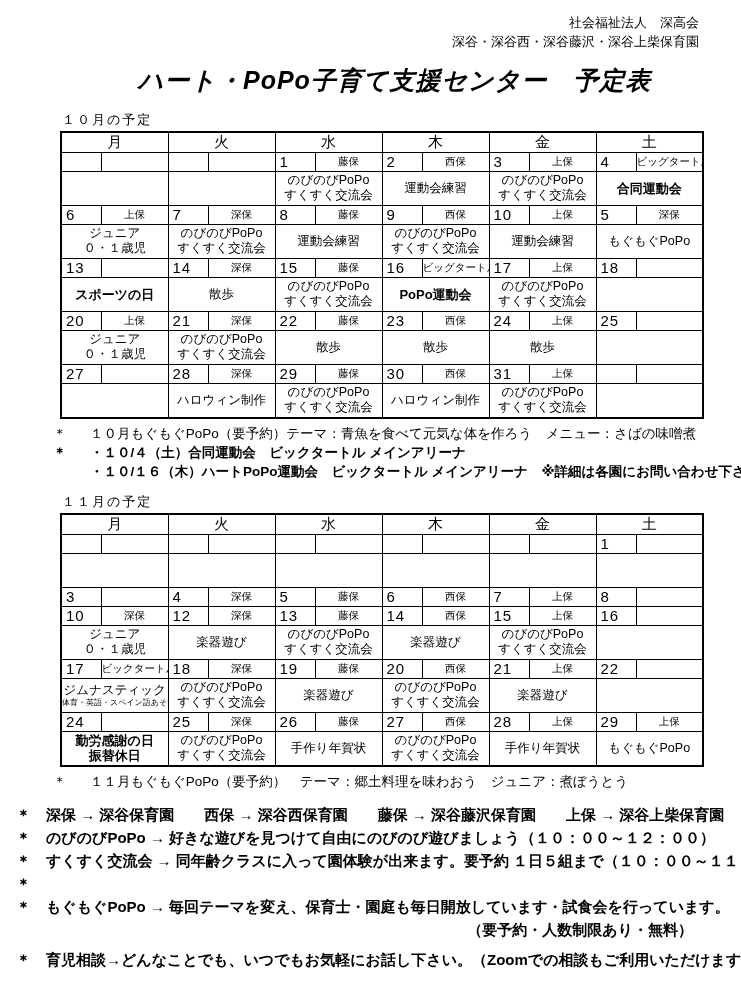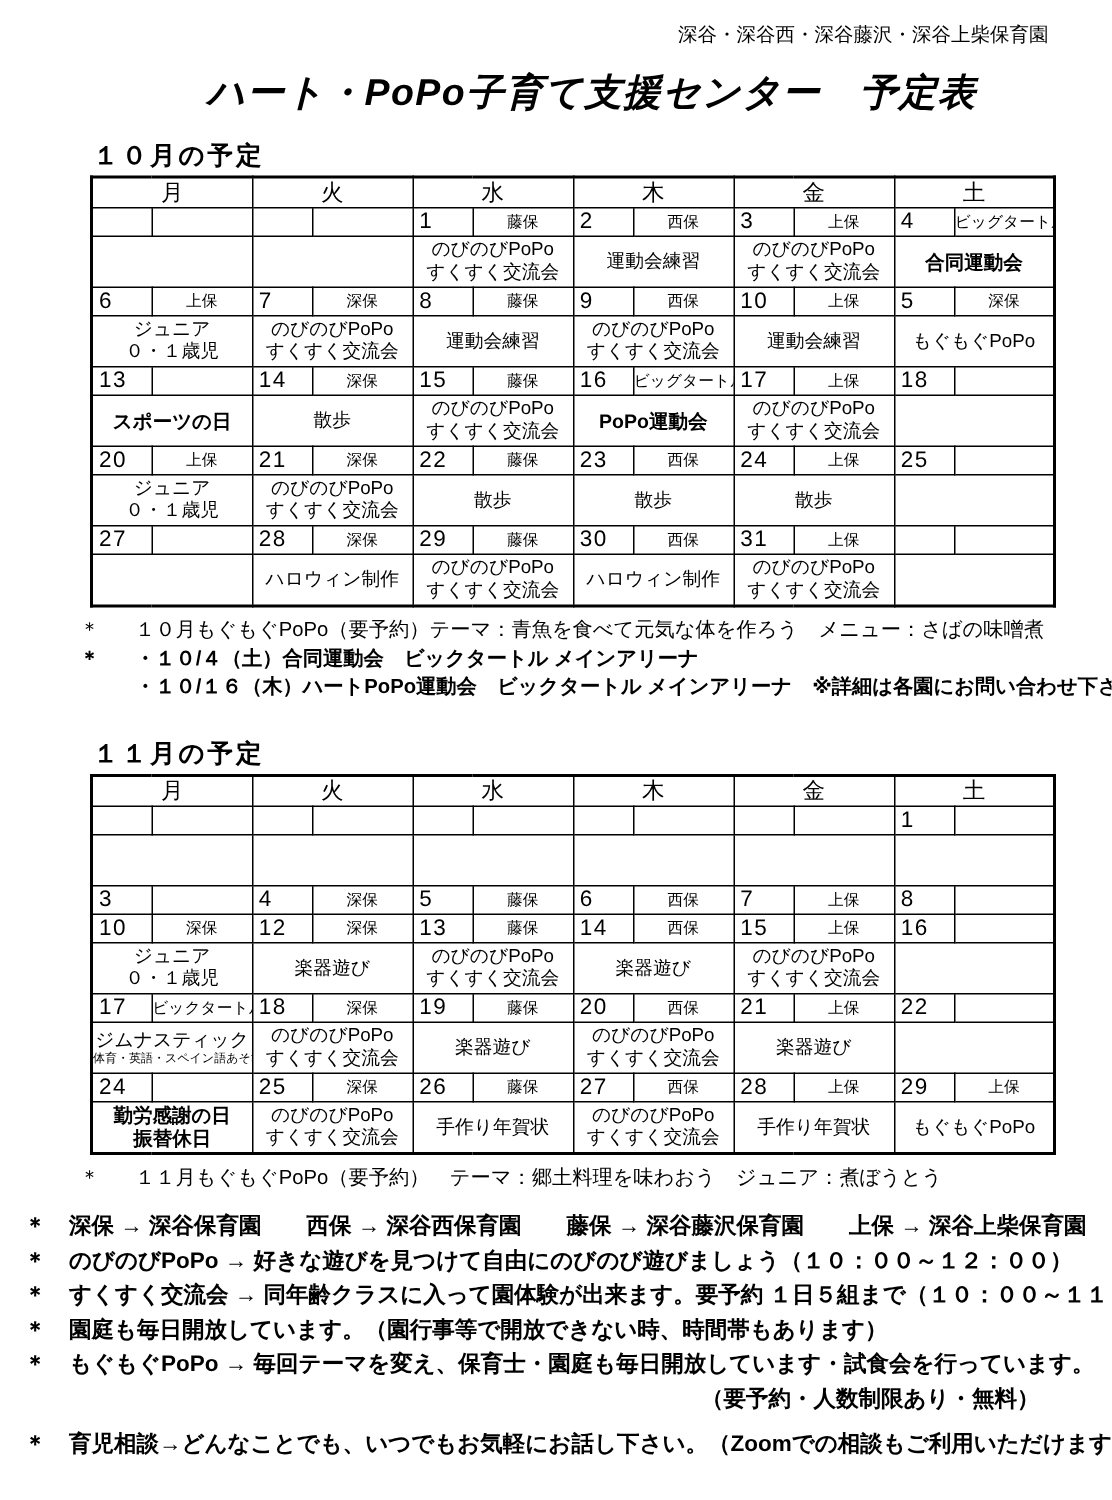--- a/index.html
+++ b/index.html
@@ -16,25 +16,25 @@
     white-space:nowrap;
   }
   .title {
     text-align:center;
     font-size:25px; font-weight:bold; font-style:italic;
     letter-spacing:1px;
     margin-top:12px;
     margin-left:48px;
   }
   .month-heading {
-    font-size:17px; font-weight:bold;
+    font-size:13px; font-weight:normal;
     letter-spacing:2px;
     margin:14px 0 2px 62px;
   }
-  .month-heading.nov { margin-top:24px; }
+  .month-heading.nov { margin-top:12px; }
   table.cal {
     border-collapse:collapse;
     table-layout:fixed;
     margin-left:60px;
     width:642px;
     border:2px solid #000;
   }
   .cal th, .cal td { border:1px solid #000; padding:0; overflow:hidden; }
   .cal thead th {
     height:18px; font-size:15px; font-weight:normal; text-align:center;
@@ -62,20 +62,21 @@
   .footer { margin:12px 0 0 16px; font-weight:bold; font-size:15px; }
   .f-line { display:flex; line-height:23px; white-space:nowrap; }
   .f-line .star { width:30px; flex:none; }
   .f-line.right { display:block; text-align:right; margin-right:48px; }
   .f-line.gap { margin-top:7px; }
 </style>
 </head>
 <body>
 
 <div class="org">
+  <div>社会福祉法人　深高会</div>
   <div>深谷・深谷西・深谷藤沢・深谷上柴保育園</div>
 </div>
 
 <div class="title">ハート・PoPo子育て支援センター　予定表</div>
 
 <div class="month-heading">１０月の予定</div>
 <table class="cal">
   <colgroup>
       <col style="width: 40px;">
       <col style="width: 67px;">
@@ -476,21 +477,20 @@
     <div class="f-line">
       <span class="star">＊</span>
       <span class="txt">のびのびPoPo → 好きな遊びを見つけて自由にのびのび遊びましょう（１０：００～１２：００）</span>
     </div>
     <div class="f-line">
       <span class="star">＊</span>
       <span class="txt">すくすく交流会 → 同年齢クラスに入って園体験が出来ます。要予約 １日５組まで（１０：００～１１：００）</span>
     </div>
     <div class="f-line">
       <span class="star">＊</span>
-      <span class="txt">園庭も毎日開放しています。（園行事等で開放できない時、時間帯もあります）</span>
     </div>
     <div class="f-line">
       <span class="star">＊</span>
       <span class="txt">もぐもぐPoPo → 毎回テーマを変え、保育士・園庭も毎日開放しています・試食会を行っています。</span>
     </div>
     <div class="f-line right"><span class="txt">（要予約・人数制限あり・無料）</span></div>
     <div class="f-line gap">
       <span class="star">＊</span>
       <span class="txt">育児相談→どんなことでも、いつでもお気軽にお話し下さい。（Zoomでの相談もご利用いただけます。）</span>
     </div>

